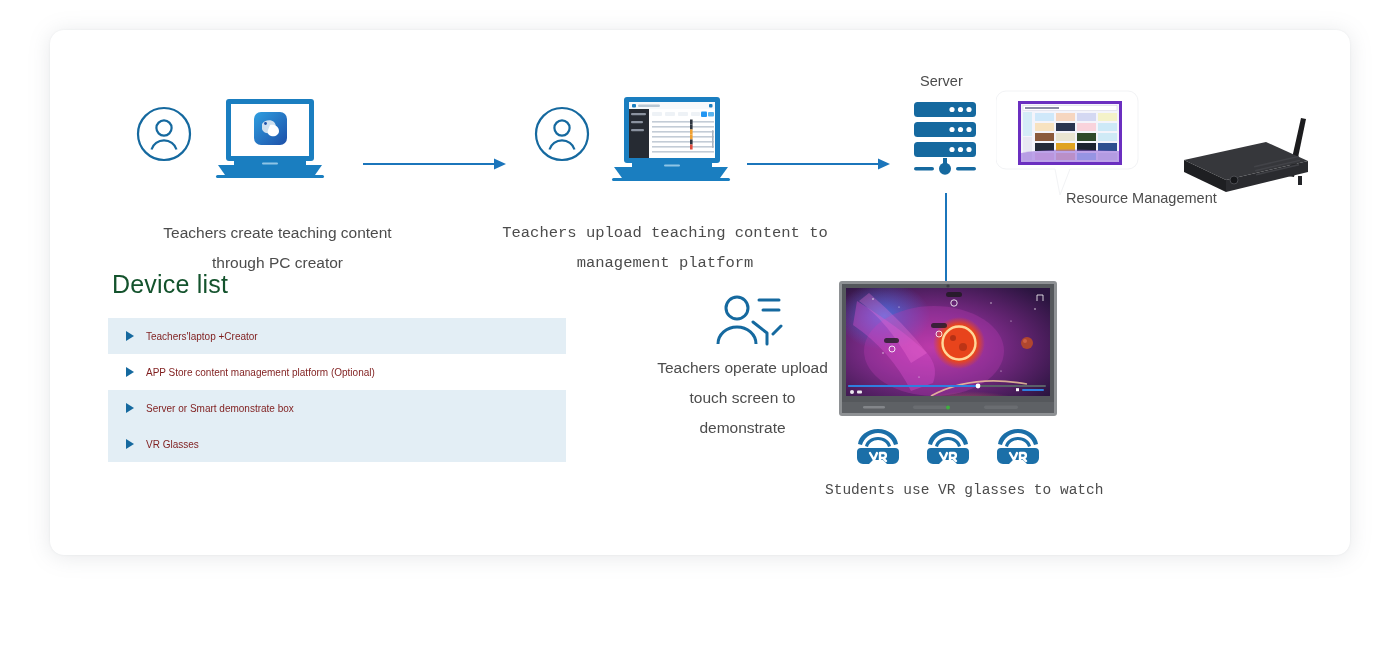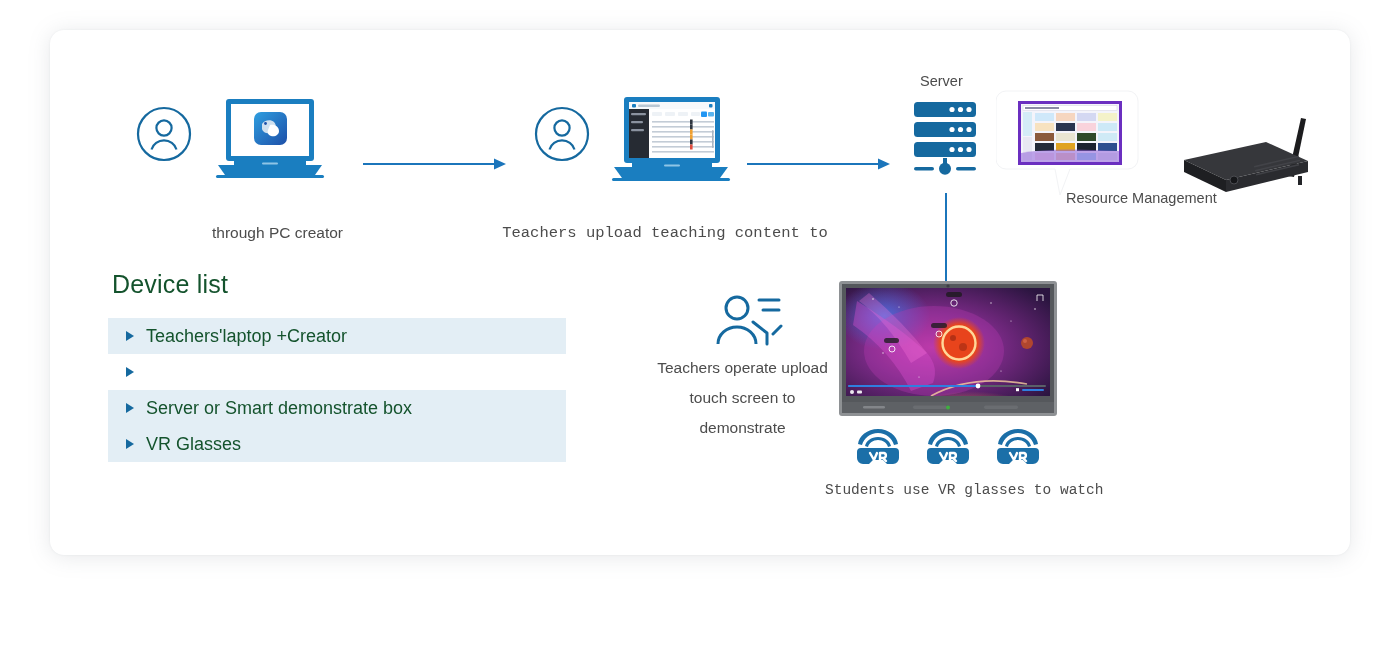--- a/index.html
+++ b/index.html
@@ -51,22 +51,22 @@
     font-size: 25px;
     letter-spacing: .2px;
   }
   .device-row {
     display: flex;
     align-items: center;
     height: 36px;
     width: 458px;
     padding-left: 18px;
     box-sizing: border-box;
-    color: #14532d;
-    font-size: 18px;
+    color: #7f1d1d;
+    font-size: 10px;
   }
   .device-row.alt { background: #e3eef5; }
   .device-row .bullet {
     width: 0; height: 0;
     border-left: 8px solid #15699f;
     border-top: 5.5px solid transparent;
     border-bottom: 5.5px solid transparent;
     margin-right: 12px;
     flex: 0 0 auto;
   }
@@ -103,20 +103,21 @@
       <path d="M60 33 c5-1 9 2 9 6 c0 4 -4 6 -8 5 c-3 -1 -4 -4 -3 -6 z" fill="#ffffff"></path>
 
       <rect x="24" y="69" width="72" height="4" fill="#1a7ec0"></rect>
       <path d="M8 73 h104 l-7 10 h-90 z" fill="#1a7ec0"></path>
       <rect x="52" y="70.5" width="16" height="2" rx="1" fill="#8fc5e6"></rect>
       <rect x="6" y="83" width="108" height="3" rx="1.5" fill="#1a7ec0"></rect>
     </svg>
   </div>
 
   <div class="abs caption" style="left:60px; top:188px; width:335px;">
+    <span class="caption-line">Teachers create teaching content</span>
     <span class="caption-line">through PC creator</span>
   </div>
 
   <div class="abs" style="left:313px; top:127px;">
     <svg width="145" height="14" viewBox="0 0 145 14">
       <line x1="0" y1="7" x2="132" y2="7" stroke="#1b75bb" stroke-width="2"></line>
       <path d="M131 1.5 L143 7 L131 12.5 z" fill="#1b75bb"></path>
     </svg>
   </div>
 
@@ -171,20 +172,21 @@
 
       <rect x="26" y="73" width="80" height="4" fill="#1a7ec0"></rect>
       <path d="M8 77 h114 l-8 11 h-98 z" fill="#1a7ec0"></path>
       <rect x="58" y="74.5" width="16" height="2" rx="1" fill="#8fc5e6"></rect>
       <rect x="6" y="88" width="118" height="3" rx="1.5" fill="#1a7ec0"></rect>
     </svg>
   </div>
 
   <div class="abs caption" style="left:440px; top:188px; width:350px;font-family:Liberation Mono, monospace;">
     <span class="caption-line">Teachers upload teaching content to</span>
+    <span class="caption-line">management platform</span>
   </div>
 
   <div class="abs" style="left:697px; top:127px;">
     <svg width="145" height="14" viewBox="0 0 145 14">
       <line x1="0" y1="7" x2="132" y2="7" stroke="#1b75bb" stroke-width="2"></line>
       <path d="M131 1.5 L143 7 L131 12.5 z" fill="#1b75bb"></path>
     </svg>
   </div>
 
   <div class="abs small-label" style="left:870px; top:43px;text-align:right;">Server</div>
@@ -289,20 +291,21 @@
 
   <div class="abs" id="device-list-title" style="left:62px; top:240px;">Device list</div>
 
   <div class="abs" id="device-list" style="left:58px; top:288px;">
       <div class="device-row alt">
         <span class="bullet"></span>
         <span>Teachers'laptop +Creator</span>
       </div>
       <div class="device-row">
         <span class="bullet"></span>
+        <span>APP Store content management platform (Optional)</span>
       </div>
       <div class="device-row alt">
         <span class="bullet"></span>
         <span>Server or Smart demonstrate box</span>
       </div>
       <div class="device-row alt">
         <span class="bullet"></span>
         <span>VR Glasses</span>
       </div>
     </div>

